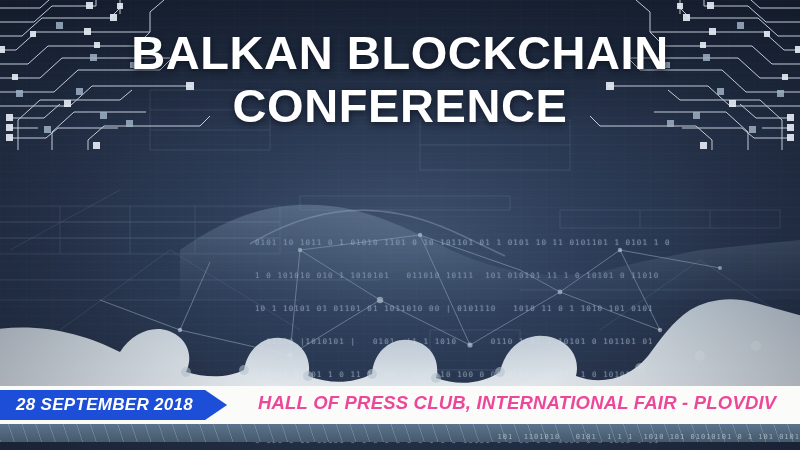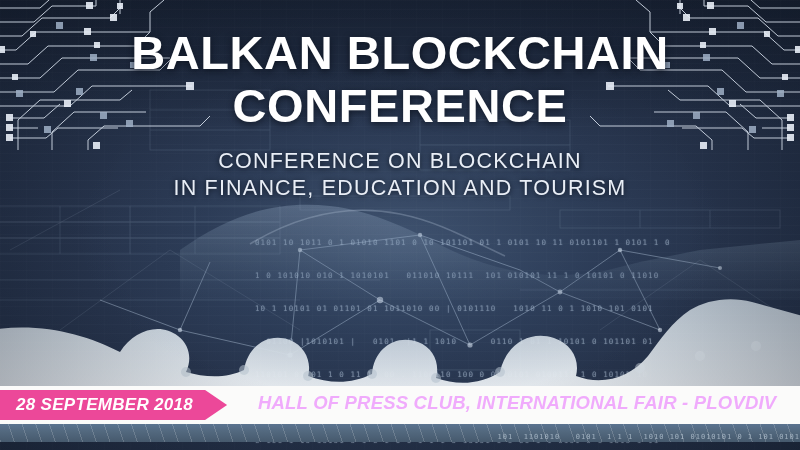--- a/index.html
+++ b/index.html
@@ -108,30 +108,30 @@
   .strip{
     position:absolute;left:0;top:386px;width:800px;height:38px;
     background:#fbfbfa;
     overflow:hidden;
   }
   .date-tag{
     position:absolute;left:0;top:390px;
     height:30px;
     padding:0 34px 0 16px;
     display:flex;align-items:center;
-    background:#ec4899;
+    background:#1d4ed8;
     color:#ffffff;
     font-weight:bold;font-style:italic;
     font-size:17px;letter-spacing:.3px;
     -webkit-clip-path:polygon(0 0, calc(100% - 22px) 0, 100% 50%, calc(100% - 22px) 100%, 0 100%);
     clip-path:polygon(0 0, calc(100% - 22px) 0, 100% 50%, calc(100% - 22px) 100%, 0 100%);
   }
   .venue{
     position:absolute;left:258px;top:392px;
-    color:#f0abfc;
+    color:#ec4899;
     font-weight:bold;font-style:italic;
     font-size:18.5px;letter-spacing:.2px;
     white-space:nowrap;
   }
 </style>
 </head>
 <body>
 
 <div class="poster">
 
@@ -373,24 +373,20 @@
         <rect x="130" y="62" width="6" height="6"></rect>
       </g>
     </svg>
   </div>
 
   <div class="title">
     <span>BALKAN BLOCKCHAIN</span>
     <span class="l2">CONFERENCE</span>
   </div>
 
-  <div class="subtitle">
-    <span>CONFERENCE ON BLOCKCHAIN</span>
-    <span class="s2">IN FINANCE, EDUCATION AND TOURISM</span>
-  </div>
 
   <div class="strip"></div>
 
   <div class="date-tag">
     <span>28 SEPTEMBER 2018</span>
   </div>
 
   <div class="venue">HALL OF PRESS CLUB, INTERNATIONAL FAIR - PLOVDIV</div>
 
   <div class="bottom-band">

